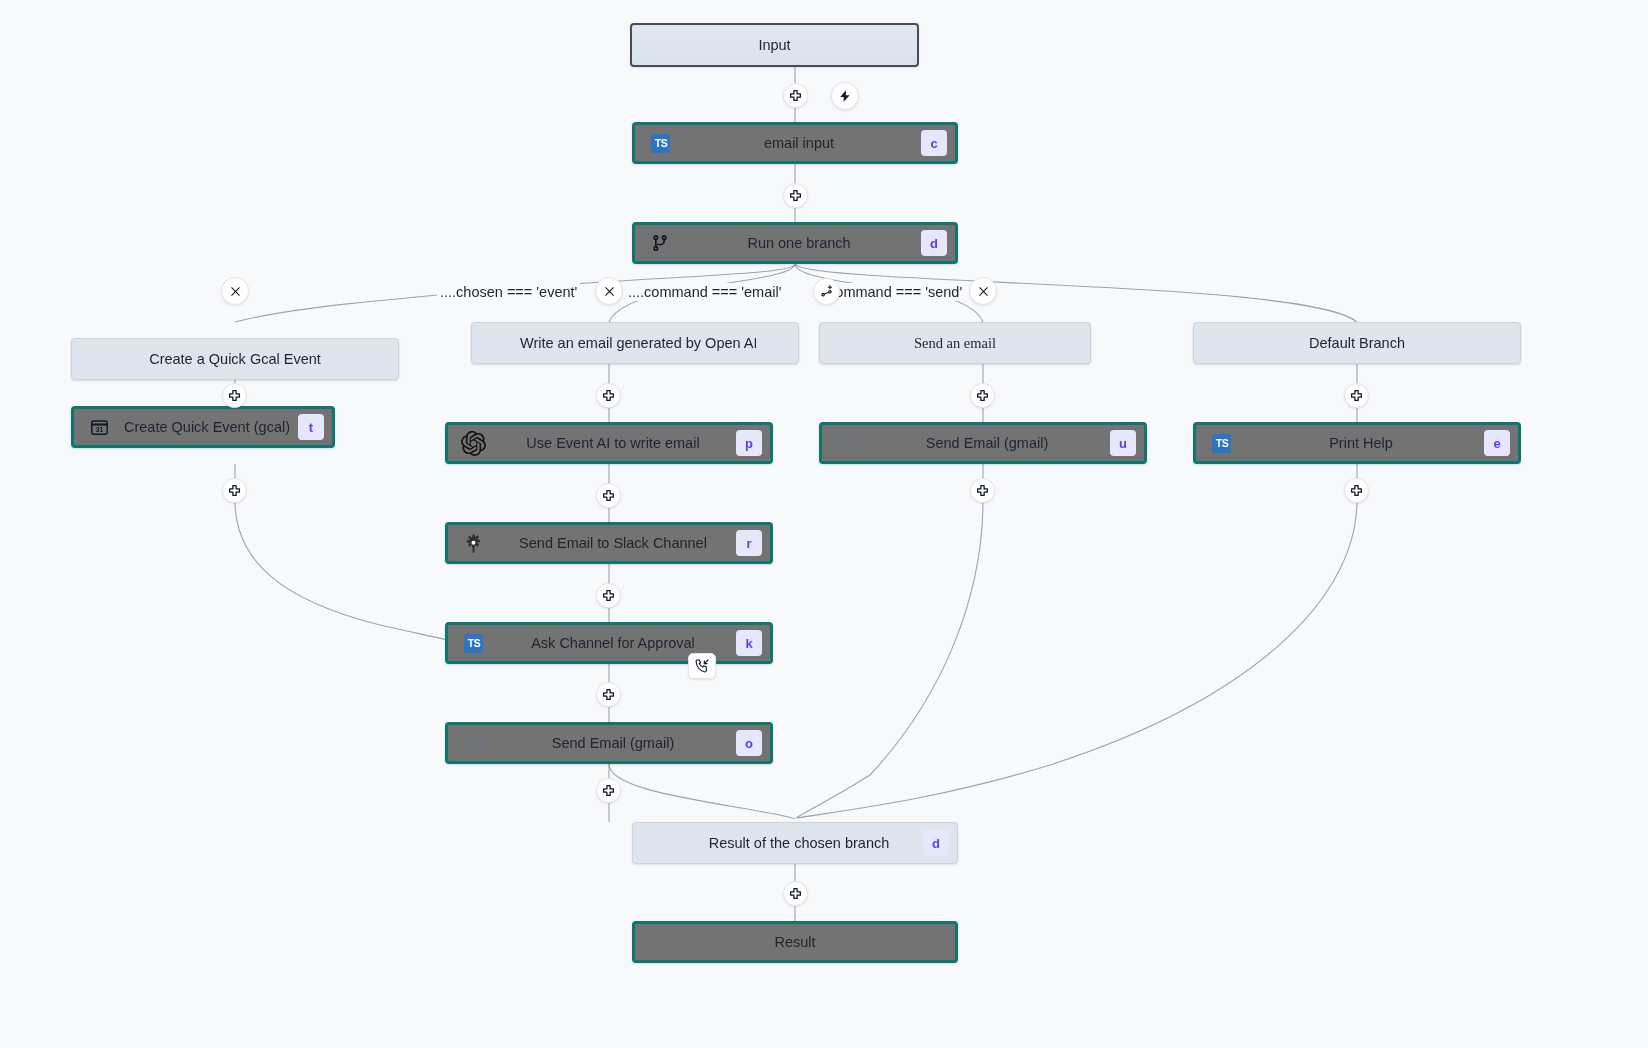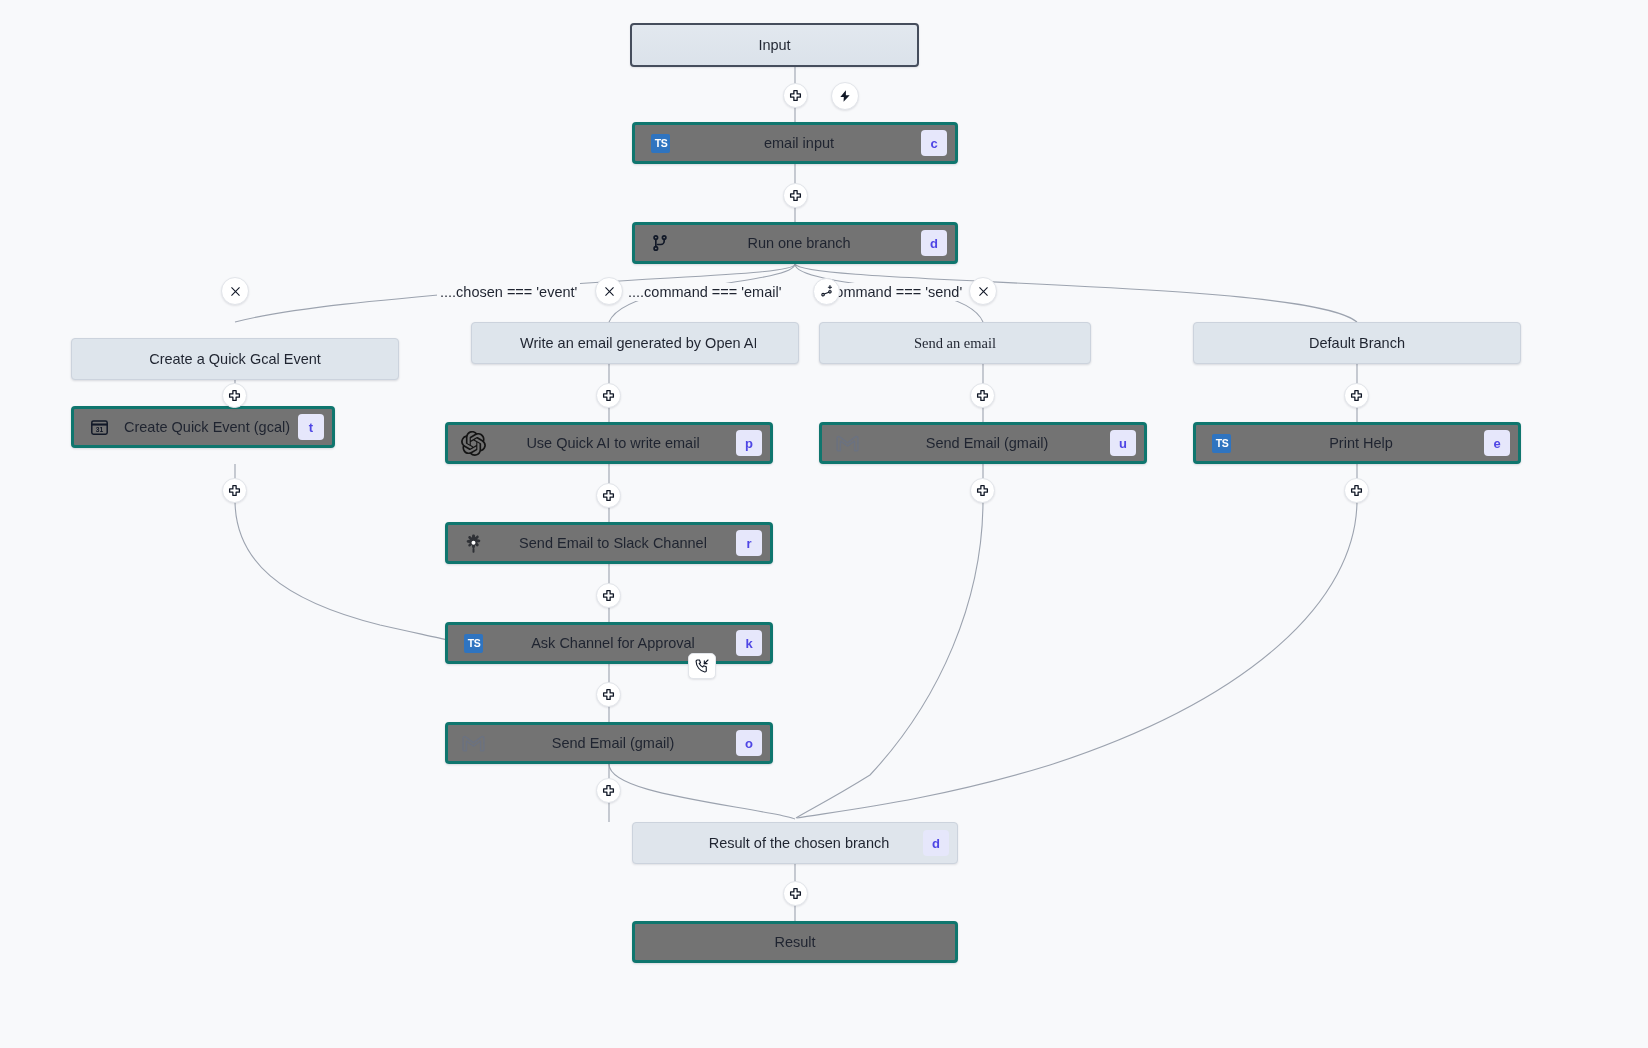--- a/index.html
+++ b/index.html
@@ -238,21 +238,21 @@
         </div>
         <div class="label">Create Quick Event (gcal)</div>
         <div class="kbd">t</div>
       </div>
       <div class="node module" style="left: 445px; top: 422px; width: 328px; height: 42px;">
         <div class="nicon">
           <svg width="25" height="25" viewBox="0 0 24 24" fill="#141414">
             <path d="M22.28 9.82a5.98 5.98 0 0 0-.52-4.91 6.05 6.05 0 0 0-6.51-2.9A6 6 0 0 0 4.98 4.18a5.98 5.98 0 0 0-4 2.9 6.05 6.05 0 0 0 .74 7.1 5.98 5.98 0 0 0 .51 4.91 6.05 6.05 0 0 0 6.52 2.9A5.98 5.98 0 0 0 13.26 24a6.06 6.06 0 0 0 5.77-4.21 5.99 5.99 0 0 0 4-2.9 6.06 6.06 0 0 0-.75-7.07zM13.26 22.43a4.48 4.48 0 0 1-2.88-1.04l.14-.08 4.78-2.76a.79.79 0 0 0 .39-.68v-6.74l2.02 1.17a.07.07 0 0 1 .04.05v5.58a4.5 4.5 0 0 1-4.5 4.5zM3.6 18.3a4.47 4.47 0 0 1-.53-3.01l.14.09 4.78 2.76a.77.77 0 0 0 .78 0l5.84-3.37v2.33a.08.08 0 0 1-.03.06L9.74 19.95a4.5 4.5 0 0 1-6.14-1.65zM2.34 7.9a4.48 4.48 0 0 1 2.35-1.97V11.6a.77.77 0 0 0 .38.67l5.81 3.36L8.87 16.8a.08.08 0 0 1-.07 0l-4.83-2.79A4.5 4.5 0 0 1 2.34 7.9zm16.6 3.86L13.1 8.36 15.12 7.2a.07.07 0 0 1 .07 0l4.83 2.79a4.49 4.49 0 0 1-.68 8.1v-5.66a.79.79 0 0 0-.4-.67zm2.01-3.03l-.14-.09-4.77-2.78a.78.78 0 0 0-.79 0L9.42 9.23V6.9a.07.07 0 0 1 .03-.06l4.83-2.79a4.5 4.5 0 0 1 6.68 4.66zM8.32 12.87L6.3 11.7a.08.08 0 0 1-.04-.06V6.07a4.5 4.5 0 0 1 7.38-3.45l-.14.08L8.72 5.46a.79.79 0 0 0-.4.68zm1.1-2.36l2.6-1.5 2.61 1.5v3l-2.6 1.5-2.61-1.5z"></path>
           </svg>
         </div>
-        <div class="label">Use Quick AI to write email</div>
+        <div class="label">Use Event AI to write email</div>
         <div class="kbd">p</div>
       </div>
       <div class="node module" style="left: 819px; top: 422px; width: 328px; height: 42px;">
         <div class="nicon">
           <svg width="25" height="21" viewBox="0 0 26 20" fill="none" stroke="#6b7280" stroke-width="1.5" stroke-linejoin="round">
             <path d="M2.2 17.6V4.4a1.6 1.6 0 0 1 2.6-1.26L13 9.3l8.2-6.16a1.6 1.6 0 0 1 2.6 1.26v13.2"></path>
             <path d="M2.2 17.6h3.4V7.2"></path>
             <path d="M23.8 17.6h-3.4V7.2"></path>
             <path d="M5.6 7.2 13 12.7l7.4-5.5"></path>
           </svg>

